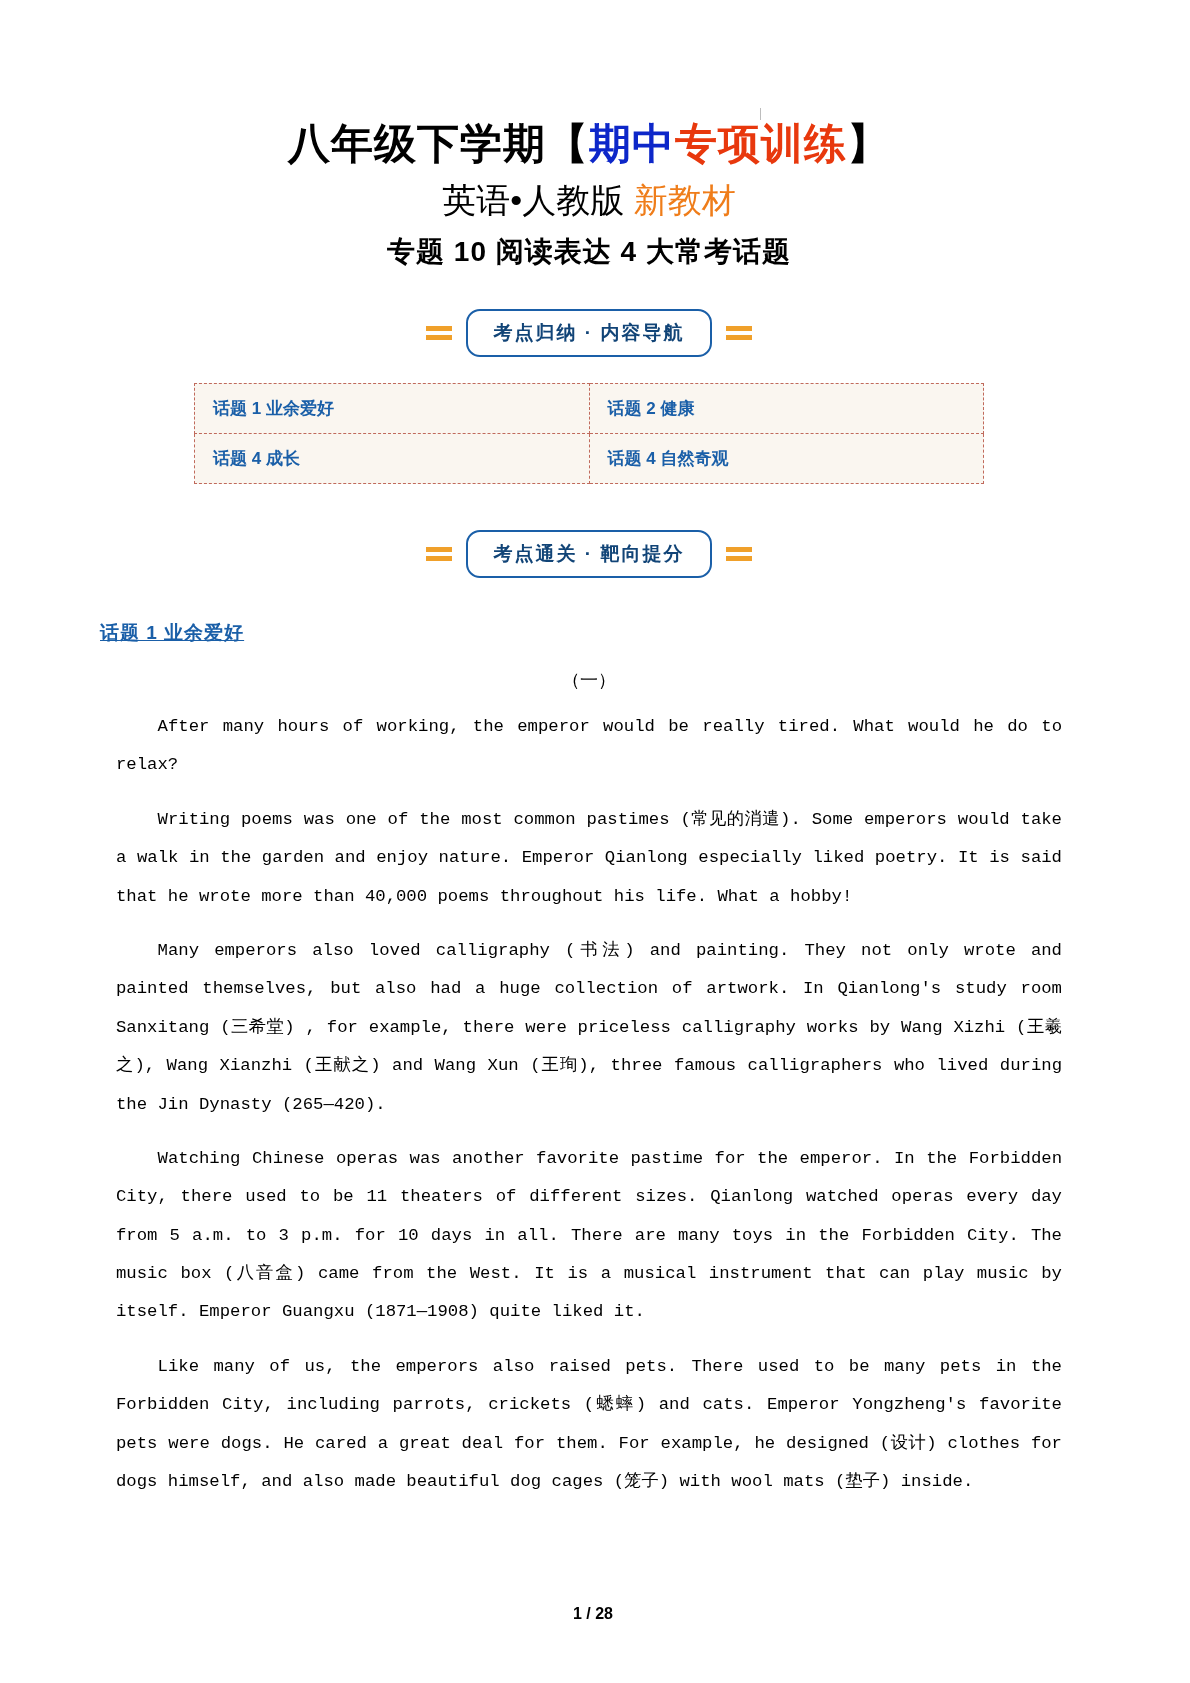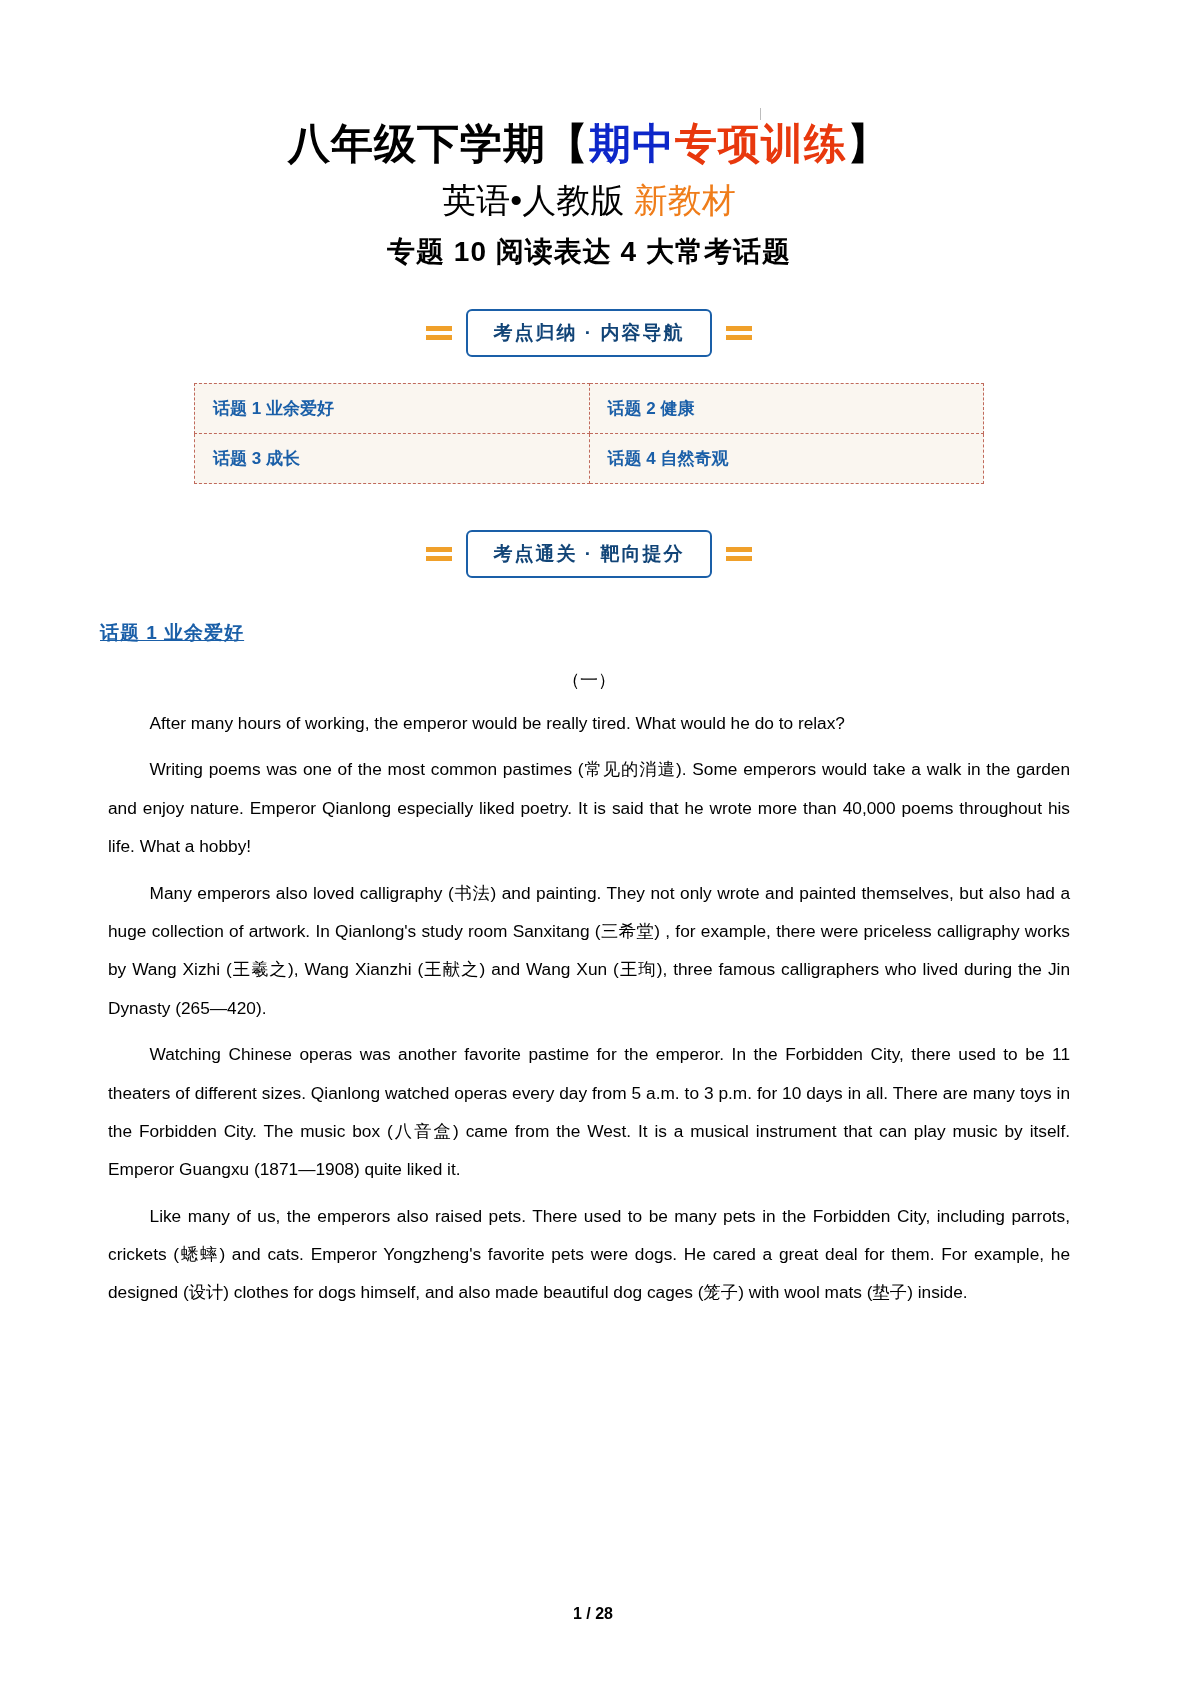--- a/index.html
+++ b/index.html
@@ -75,21 +75,21 @@
     gap: 4px;
   }
   .banner-ticks i {
     display: block;
     width: 26px;
     height: 5px;
     background: #f0a02a;
   }
   .banner-box {
     border: 2px solid #1a5fa8;
-    border-radius: 6px;
+    border-radius: 14px;
     padding: 9px 26px;
     font-size: 19px;
     font-weight: bold;
     color: #114477;
     letter-spacing: 2px;
     white-space: nowrap;
   }
 
   
   .nav-table {
@@ -127,25 +127,26 @@
     font-family: "Liberation Serif", serif;
   }
 
   
   .body-text {
     margin-top: 12px;
   }
   .body-text p {
     font-size: 17.3px;
     line-height: 2.22;
-    margin: 8px;
+    margin: 16px;
     text-align: justify;
     text-justify: inter-word;
     text-indent: 2.4em;
     color: #000;
+    font-family: Liberation Mono, monospace;
   }
 
   
   .footer {
     position: absolute;
     left: 8px;
     right: 0;
     bottom: 60px;
     text-align: center;
     font-size: 16px;
@@ -193,21 +194,21 @@
     </div>
   </div>
 
   <table class="nav-table">
     <tbody>
         <tr>
       <td>话题 1 业余爱好</td>
       <td>话题 2 健康</td>
     </tr>
     <tr>
-      <td>话题 3 成长</td>
+      <td>话题 4 成长</td>
       <td>话题 4 自然奇观</td>
     </tr>
   </tbody>
     </table>
 
   <div class="banner-row" style="margin-top:46px;text-align:center;">
     <div class="banner">
       <span class="banner-ticks">
           <i></i>
           <i></i>

